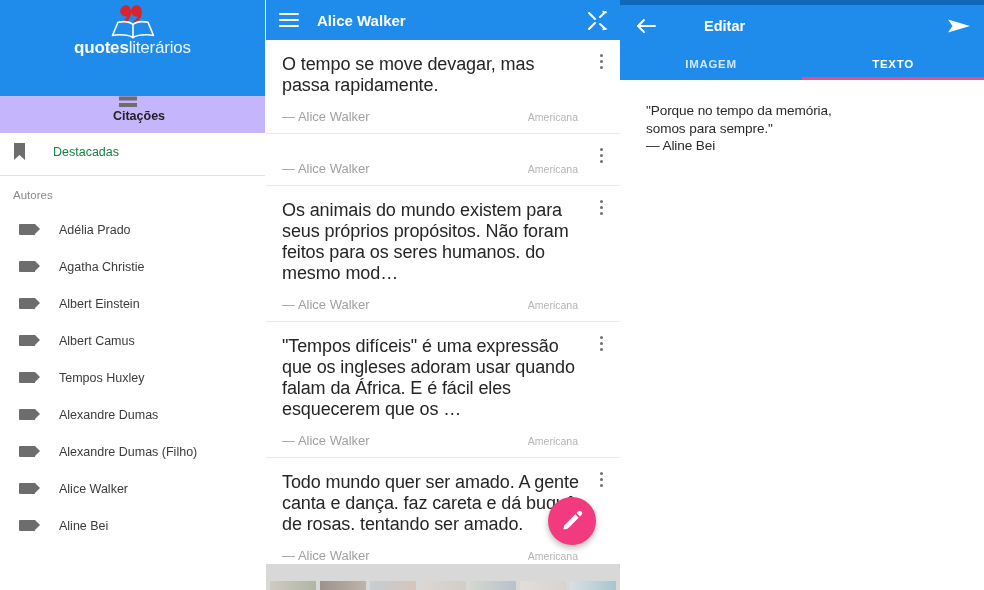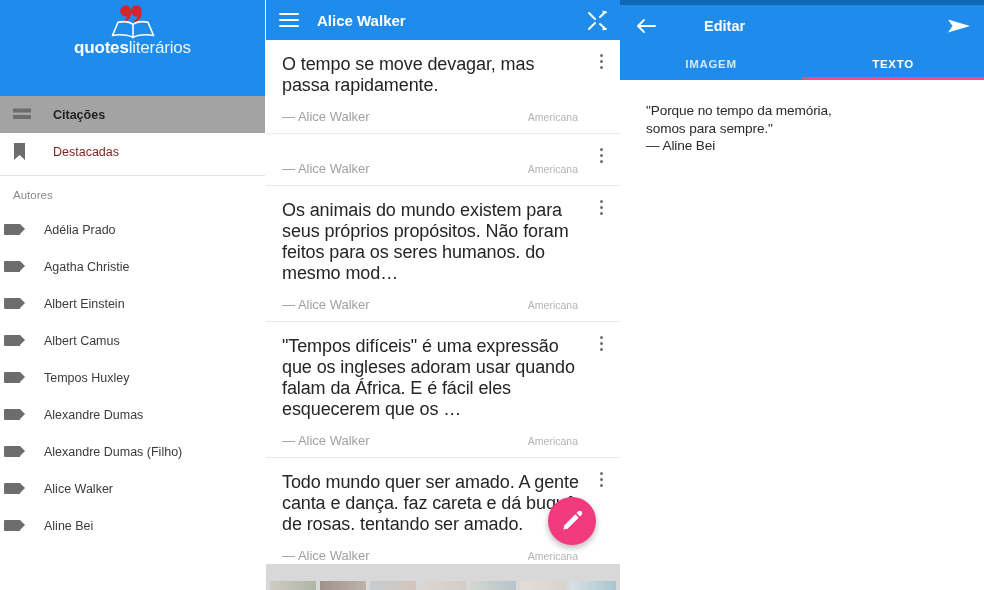--- a/index.html
+++ b/index.html
@@ -65,52 +65,52 @@
 
   .drawer-list { padding-top: 0px; }
 
   .nav-item {
     height: 37px;
     display: flex;
     align-items: center;
     padding-left: 13px;
     cursor: pointer;
   }
-  .nav-item.selected { background: #a3a3a3; }
+  .nav-item.selected { background: #c4b5fd; flex-direction: column; }
   .nav-icon {
     width: 26px;
     min-width: 26px;
     display: flex;
     align-items: center;
     justify-content: flex-start;
     margin-right: 14px;
   }
   .nav-label {
     font-size: 12.5px;
-    color: #7f1d1d;
+    color: #15803d;
   }
   .nav-item.selected .nav-label { font-weight: bold; color: #222; }
 
   .drawer-divider {
     height: 1px;
     background: #e2e2e2;
     margin: 5px 0 0 0;
   }
 
   .section-title {
     font-size: 11.5px;
     color: #8a8a8a;
     padding: 13px 0 10px 13px;
   }
 
   .author-item {
     height: 37px;
     display: flex;
     align-items: center;
-    padding-left: 4px;
+    padding-left: 19px;
     cursor: pointer;
     text-align: center;
   }
   .author-label {
     font-size: 12.5px;
     color: #3b3b3b;
   }
 
   .tag-icon {
     width: 16px; height: 11px;

